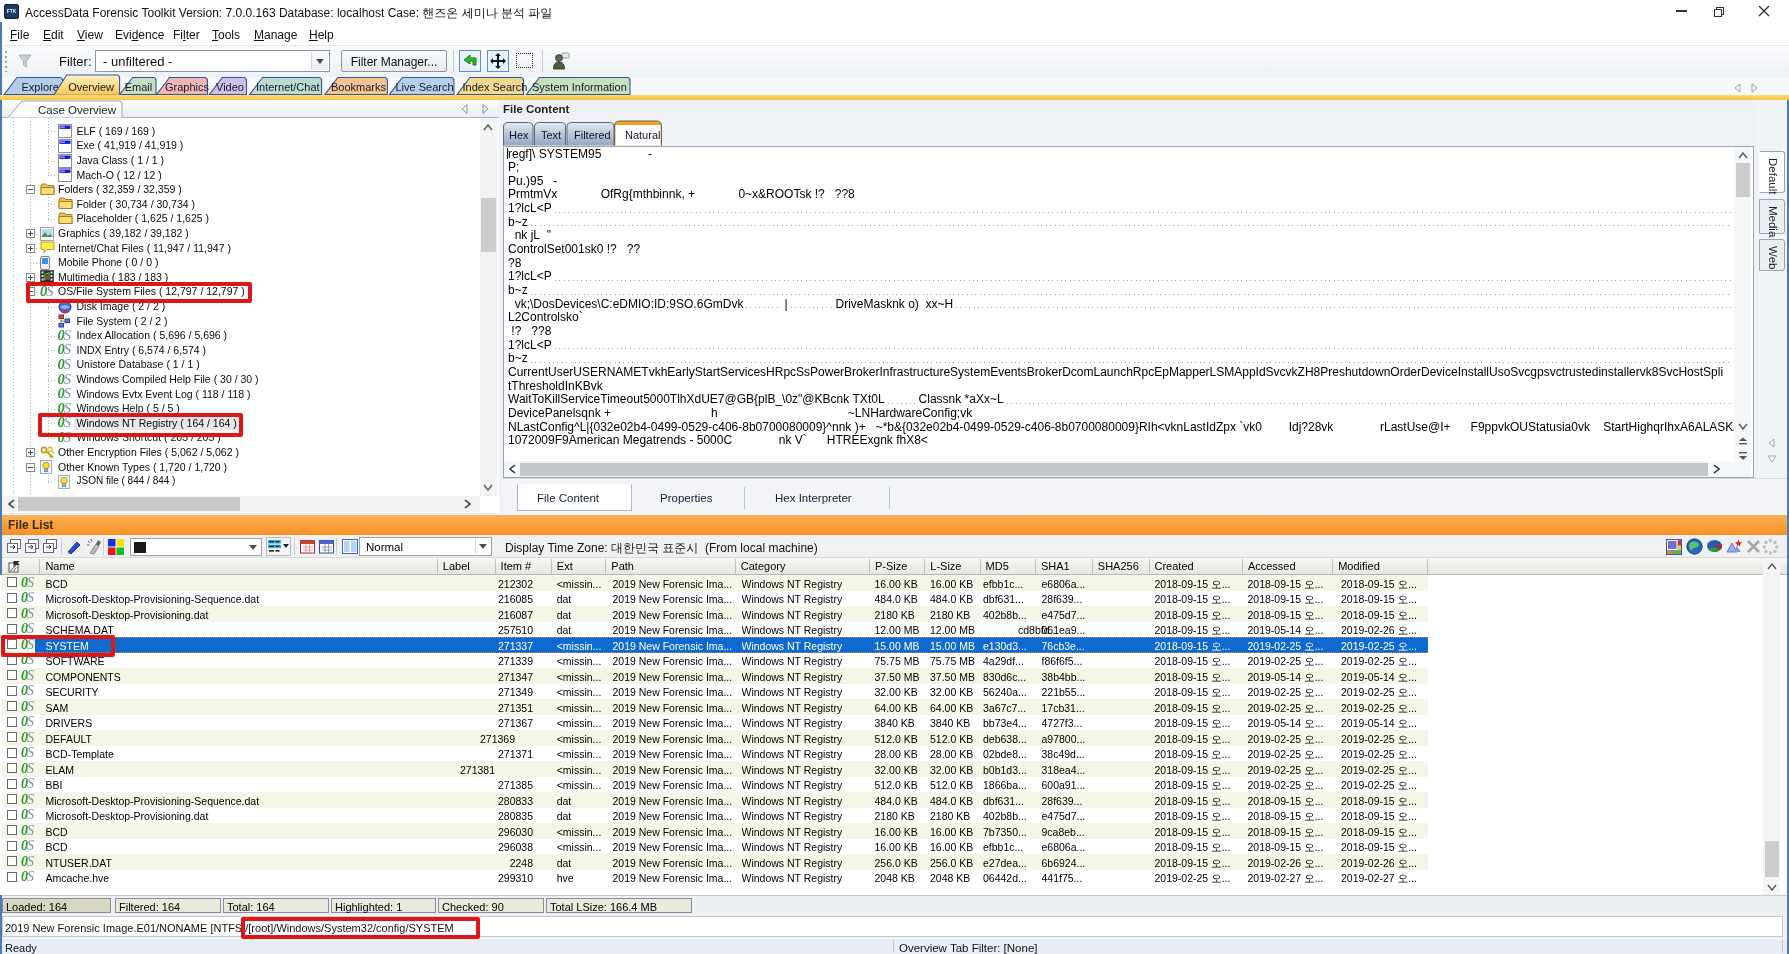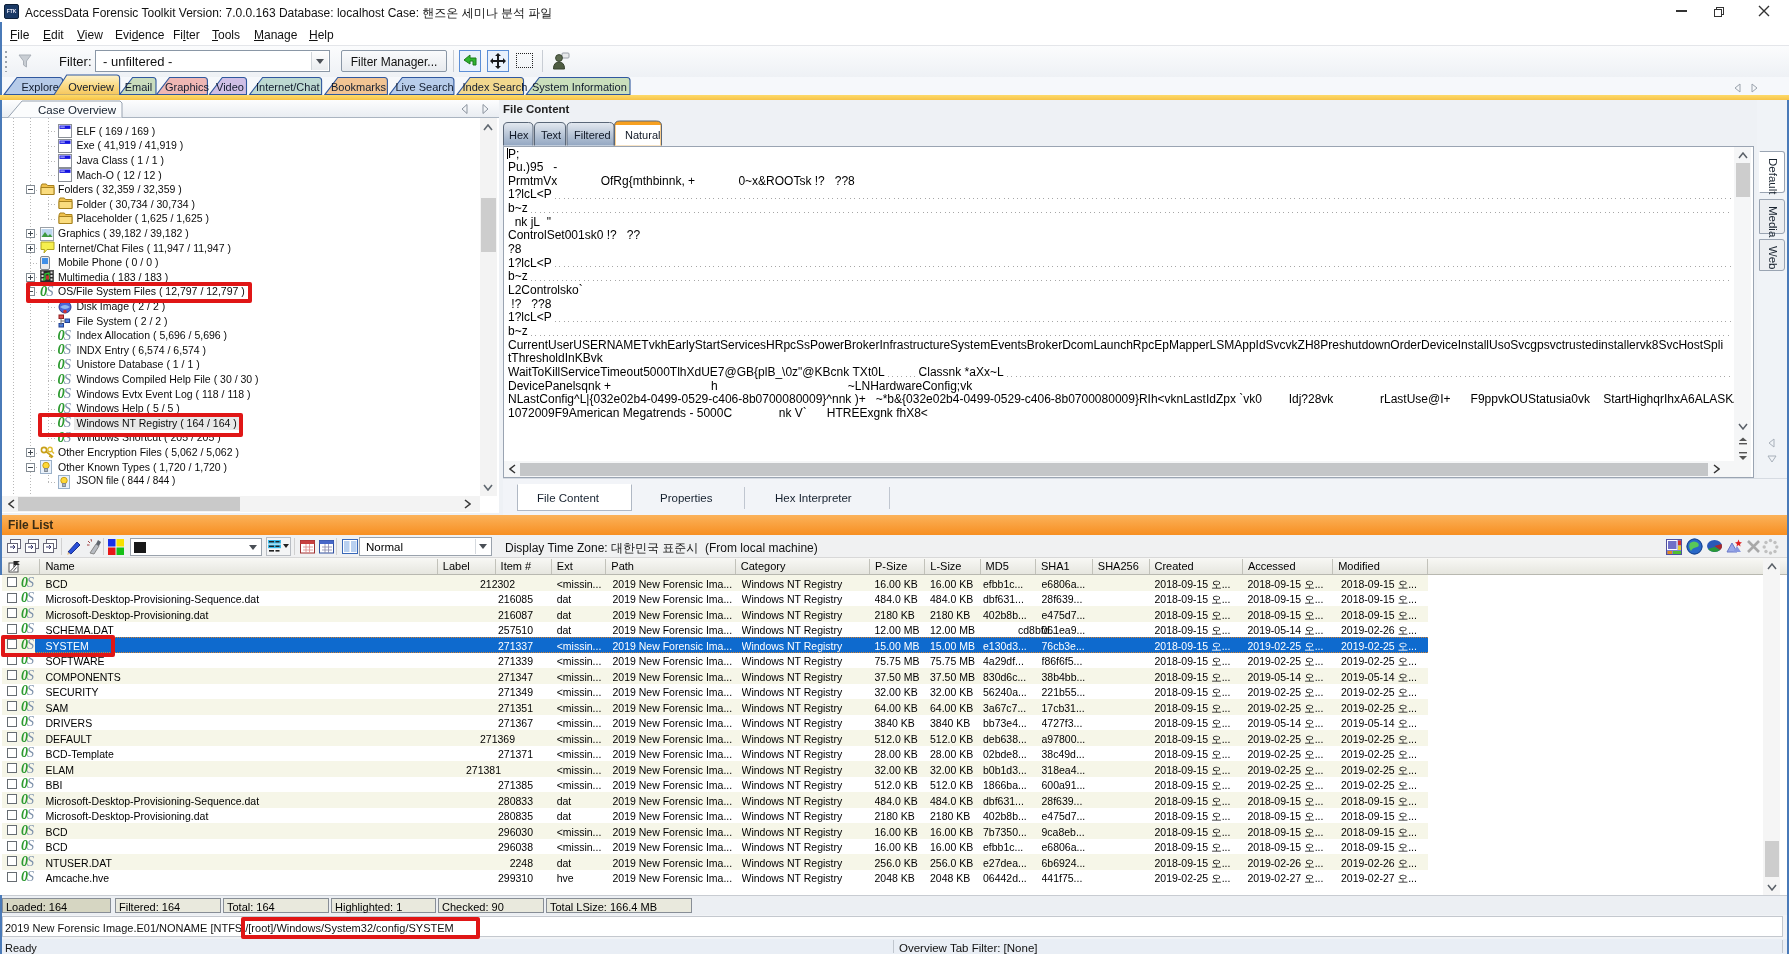--- a/index.html
+++ b/index.html
@@ -316,30 +316,32 @@
     <path d="M31.5 25.5 L31.5 7 Q31.5 2.5 36.0 2.5 L58.0 2.5 Q62.5 2.5 62.5 7 L62.5 25.5" fill="url(#gtab)" stroke="#5a6778" stroke-width="1"></path>
     <text x="38.0" y="19" font-size="11" fill="#101826" font-family="Liberation Sans">Text</text>
     <path d="M64.0 25.5 L64.0 7 Q64.0 2.5 68.5 2.5 L106.5 2.5 Q111.0 2.5 111.0 7 L111.0 25.5" fill="url(#gtab)" stroke="#5a6778" stroke-width="1"></path>
     <text x="71.0" y="19" font-size="11" fill="#101826" font-family="Liberation Sans">Filtered</text>
     <path d="M111.5 25.5 L111.5 6 Q111.5 1 116.5 1 L153.5 1 Q158.5 1 158.5 6 L158.5 25.5" fill="#f7a020" stroke="#5a6778" stroke-width="1"></path>
     <path d="M112.5 25.5 L112.5 9 L112.5 5 L157.5 5 L157.5 25.5 Z" fill="#ffffff"></path>
     <text x="122" y="19" font-size="11" fill="#101826" font-family="Liberation Sans">Natural</text>
   </svg>
 <div class="a" style="left:503px;top:145.5px;width:1251px;height:332px;background:#fff;border:1px solid #9aa4b2"></div>
 <div class="a" style="left:508px;top:147.5px;width:1226px;height:313px;overflow:hidden;font-size:12px">
+    <div class="ln"><span>regf]\&nbsp;SYSTEM95&nbsp;&nbsp;&nbsp;&nbsp;&nbsp;&nbsp;&nbsp;&nbsp;&nbsp;&nbsp;&nbsp;&nbsp;&nbsp;&nbsp;-</span></div>
     <div class="ln"><span>P;</span></div>
     <div class="ln"><span>Pu.)95&nbsp;&nbsp;&nbsp;-</span></div>
     <div class="ln"><span>PrmtmVx&nbsp;&nbsp;&nbsp;&nbsp;&nbsp;&nbsp;&nbsp;&nbsp;&nbsp;&nbsp;&nbsp;&nbsp;&nbsp;OfRg{mthbinnk,&nbsp;+&nbsp;&nbsp;&nbsp;&nbsp;&nbsp;&nbsp;&nbsp;&nbsp;&nbsp;&nbsp;&nbsp;&nbsp;&nbsp;0~x&amp;ROOTsk&nbsp;!?&nbsp;&nbsp;&nbsp;??8</span></div>
     <div class="ln"><span>1?lcL&lt;P</span><i class="df"></i></div>
     <div class="ln"><span>b~z</span><i class="df"></i></div>
     <div class="ln"><span>&nbsp;&nbsp;nk&nbsp;jL&nbsp;&nbsp;"</span></div>
     <div class="ln"><span>ControlSet001sk0&nbsp;!?&nbsp;&nbsp;&nbsp;??</span></div>
     <div class="ln"><span>?8</span></div>
     <div class="ln"><span>1?lcL&lt;P</span><i class="df"></i></div>
     <div class="ln"><span>b~z</span><i class="df"></i></div>
+    <div class="ln"><span>&nbsp;&nbsp;vk;\DosDevices\C:eDMIO:ID:9SO.6GmDvk</span><i class="df" style="flex:0 0 35px"></i><span>|</span><i class="df" style="flex:0 0 42px"></i><span>DriveMasknk&nbsp;o)&nbsp;&nbsp;xx~H</span><i class="df"></i></div>
     <div class="ln"><span>L2Controlsko`</span></div>
     <div class="ln"><span>&nbsp;!?&nbsp;&nbsp;&nbsp;??8</span></div>
     <div class="ln"><span>1?lcL&lt;P</span><i class="df"></i></div>
     <div class="ln"><span>b~z</span><i class="df"></i></div>
     <div class="ln"><span>CurrentUserUSERNAMETvkhEarlyStartServicesHRpcSsPowerBrokerInfrastructureSystemEventsBrokerDcomLaunchRpcEpMapperLSMAppIdSvcvkZH8PreshutdownOrderDeviceInstallUsoSvcgpsvctrustedinstallervk8SvcHostSpli</span></div>
     <div class="ln"><span>tThresholdInKBvk</span></div>
     <div class="ln"><span>WaitToKillServiceTimeout5000TlhXdUE7@GB{plB_\0z"@KBcnk&nbsp;TXt0L</span><i class="df" style="flex:0 0 28px"></i><span>Classnk&nbsp;*aXx~L</span><i class="df"></i></div>
     <div class="ln"><span>DevicePanelsqnk&nbsp;+&nbsp;&nbsp;&nbsp;&nbsp;&nbsp;&nbsp;&nbsp;&nbsp;&nbsp;&nbsp;&nbsp;&nbsp;&nbsp;&nbsp;&nbsp;&nbsp;&nbsp;&nbsp;&nbsp;&nbsp;&nbsp;&nbsp;&nbsp;&nbsp;&nbsp;&nbsp;&nbsp;&nbsp;&nbsp;&nbsp;h&nbsp;&nbsp;&nbsp;&nbsp;&nbsp;&nbsp;&nbsp;&nbsp;&nbsp;&nbsp;&nbsp;&nbsp;&nbsp;&nbsp;&nbsp;&nbsp;&nbsp;&nbsp;&nbsp;&nbsp;&nbsp;&nbsp;&nbsp;&nbsp;&nbsp;&nbsp;&nbsp;&nbsp;&nbsp;&nbsp;&nbsp;&nbsp;&nbsp;&nbsp;&nbsp;&nbsp;&nbsp;&nbsp;&nbsp;~LNHardwareConfig;vk</span></div>
     <div class="ln"><span>NLastConfig^L|{032e02b4-0499-0529-c406-8b0700080009}^nnk&nbsp;)+&nbsp;&nbsp;&nbsp;~*b&amp;{032e02b4-0499-0529-c406-8b0700080009}RIh&lt;vknLastIdZpx&nbsp;`vk0&nbsp;&nbsp;&nbsp;&nbsp;&nbsp;&nbsp;&nbsp;&nbsp;Idj?28vk&nbsp;&nbsp;&nbsp;&nbsp;&nbsp;&nbsp;&nbsp;&nbsp;&nbsp;&nbsp;&nbsp;&nbsp;&nbsp;&nbsp;rLastUse@I+&nbsp;&nbsp;&nbsp;&nbsp;&nbsp;&nbsp;F9ppvkOUStatusia0vk&nbsp;&nbsp;&nbsp;&nbsp;StartHighqrIhxA6ALASKA&nbsp;-</span></div>
     <div class="ln"><span>1072009F9American&nbsp;Megatrends&nbsp;-&nbsp;5000C&nbsp;&nbsp;&nbsp;&nbsp;&nbsp;&nbsp;&nbsp;&nbsp;&nbsp;&nbsp;&nbsp;&nbsp;&nbsp;&nbsp;nk&nbsp;V`&nbsp;&nbsp;&nbsp;&nbsp;&nbsp;&nbsp;HTREExgnk&nbsp;fhX8&lt;</span></div>
@@ -544,21 +546,21 @@
       <path d="M2.5 11 L8.5 4.5 M5.5 11 L8.5 7.5" stroke="#555"></path>
       <path d="M6 1 L12 1 L9 3 L12 5 L6 5 Z" fill="#282828"></path>
       <path d="M6 1 L6 7" stroke="#282828"></path>
     </svg>
   </div>
 <div class="a" style="left:0px;top:575px;width:1787px;height:320px;background:#fff;font-size:10.5px">
     <div class="a" style="left:2px;top:0.0px;width:1426px;height:15.5px;background:#f6f6e8"></div>
     <div class="a" style="left:7px;top:2.2px;width:10px;height:10px;border:1.2px solid #666c72;background:#fff"></div>
     <div class="a" style="left:21px;top:0.8px;width:17px;height:14px;font-family:'Liberation Serif',serif;font-size:14px;line-height:13px;font-style:italic;letter-spacing:-1px"><b style="color:#2c9a30">0</b><span style="color:#7c90aa">S</span></div>
     <div class="cell" style="left:45.5px;top:2.5px;width:385px;color:#000">BCD</div>
-    <div class="cell" style="left:462px;top:2.5px;width:71px;text-align:center;color:#000">212302</div>
+    <div class="cell" style="left:462px;top:2.5px;width:71px;text-align:right;color:#000">212302</div>
     <div class="cell" style="left:556.7px;top:2.5px;width:47px;color:#000">&lt;missin...</div>
     <div class="cell" style="left:612.5px;top:2.5px;width:122px;color:#000">2019 New Forensic Ima...</div>
     <div class="cell" style="left:741.5px;top:2.5px;width:126px;color:#000">Windows NT Registry</div>
     <div class="cell" style="left:874.5px;top:2.5px;width:48px;color:#000">16.00 KB</div>
     <div class="cell" style="left:930px;top:2.5px;width:48px;color:#000">16.00 KB</div>
     <div class="cell" style="left:983px;top:2.5px;width:50px;color:#000">efbb1c...</div>
     <div class="cell" style="left:1041.5px;top:2.5px;width:50px;color:#000">e6806a...</div>
     <div class="cell" style="left:1154.5px;top:2.5px;width:85px;color:#000">2018-09-15 오...</div>
     <div class="cell" style="left:1247.5px;top:2.5px;width:85px;color:#000">2018-09-15 오...</div>
     <div class="cell" style="left:1341px;top:2.5px;width:85px;color:#000">2018-09-15 오...</div>
@@ -725,21 +727,21 @@
     <div class="cell" style="left:930px;top:173.0px;width:48px;color:#000">28.00 KB</div>
     <div class="cell" style="left:983px;top:173.0px;width:50px;color:#000">02bde8...</div>
     <div class="cell" style="left:1041.5px;top:173.0px;width:50px;color:#000">38c49d...</div>
     <div class="cell" style="left:1154.5px;top:173.0px;width:85px;color:#000">2018-09-15 오...</div>
     <div class="cell" style="left:1247.5px;top:173.0px;width:85px;color:#000">2019-02-25 오...</div>
     <div class="cell" style="left:1341px;top:173.0px;width:85px;color:#000">2019-02-25 오...</div>
     <div class="a" style="left:2px;top:186.0px;width:1426px;height:15.5px;background:#f6f6e8"></div>
     <div class="a" style="left:7px;top:188.2px;width:10px;height:10px;border:1.2px solid #666c72;background:#fff"></div>
     <div class="a" style="left:21px;top:186.8px;width:17px;height:14px;font-family:'Liberation Serif',serif;font-size:14px;line-height:13px;font-style:italic;letter-spacing:-1px"><b style="color:#2c9a30">0</b><span style="color:#7c90aa">S</span></div>
     <div class="cell" style="left:45.5px;top:188.5px;width:385px;color:#000">ELAM</div>
-    <div class="cell" style="left:448px;top:188.5px;width:71px;text-align:center;color:#000">271381</div>
+    <div class="cell" style="left:460px;top:188.5px;width:71px;text-align:left;color:#000">271381</div>
     <div class="cell" style="left:556.7px;top:188.5px;width:47px;color:#000">&lt;missin...</div>
     <div class="cell" style="left:612.5px;top:188.5px;width:122px;color:#000">2019 New Forensic Ima...</div>
     <div class="cell" style="left:741.5px;top:188.5px;width:126px;color:#000">Windows NT Registry</div>
     <div class="cell" style="left:874.5px;top:188.5px;width:48px;color:#000">32.00 KB</div>
     <div class="cell" style="left:930px;top:188.5px;width:48px;color:#000">32.00 KB</div>
     <div class="cell" style="left:983px;top:188.5px;width:50px;color:#000">b0b1d3...</div>
     <div class="cell" style="left:1041.5px;top:188.5px;width:50px;color:#000">318ea4...</div>
     <div class="cell" style="left:1154.5px;top:188.5px;width:85px;color:#000">2018-09-15 오...</div>
     <div class="cell" style="left:1247.5px;top:188.5px;width:85px;color:#000">2019-02-25 오...</div>
     <div class="cell" style="left:1341px;top:188.5px;width:85px;color:#000">2019-02-25 오...</div>

